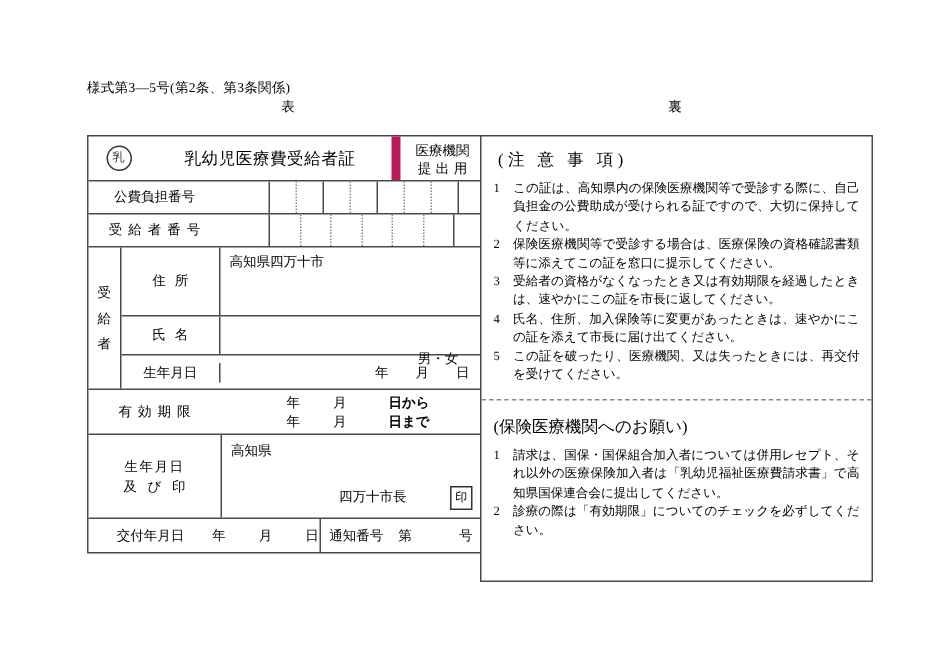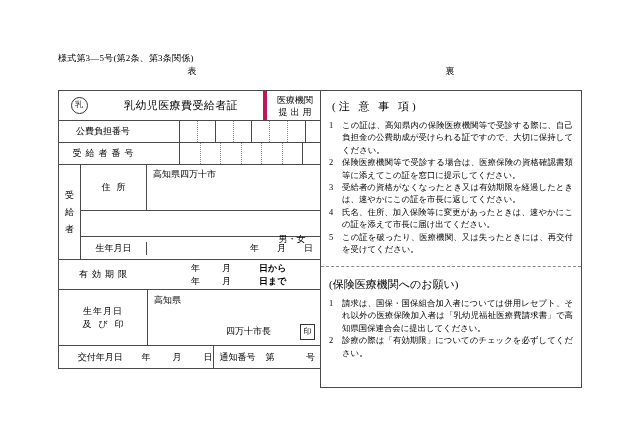--- a/index.html
+++ b/index.html
@@ -98,21 +98,21 @@
   .card-title {
     flex: 1;
     display: flex;
     align-items: center;
     justify-content: center;
     font-size: 11px;
     letter-spacing: .4px;
   }
   .submit-cell {
     width: 56px;
-    border-left: 4px solid #be185d;
+    border-left: 6px solid #be185d;
     display: flex;
     flex-direction: column;
     align-items: center;
     justify-content: center;
     font-size: 9px;
     line-height: 12px;
   }
   .submit-cell .l2 { letter-spacing: 3px; text-indent: 3px; }
 
   
@@ -376,20 +376,21 @@
         <span>受</span>
         <span>給</span>
         <span>者</span>
       </div>
       <div class="recip-rows">
         <div class="row addr-row">
           <div class="sublbl wide">住所</div>
           <div class="val">高知県四万十市</div>
         </div>
         <div class="row name-row">
+          <div class="sublbl wide">氏名</div>
           <div class="name-val"></div>
           <div class="sex-cell">男・女</div>
         </div>
         <div class="row dob-row">
           <div class="sublbl">生年月日</div>
           <div class="dob-val">
             <span>年</span>
             <span>月</span>
             <span>日</span>
           </div>

